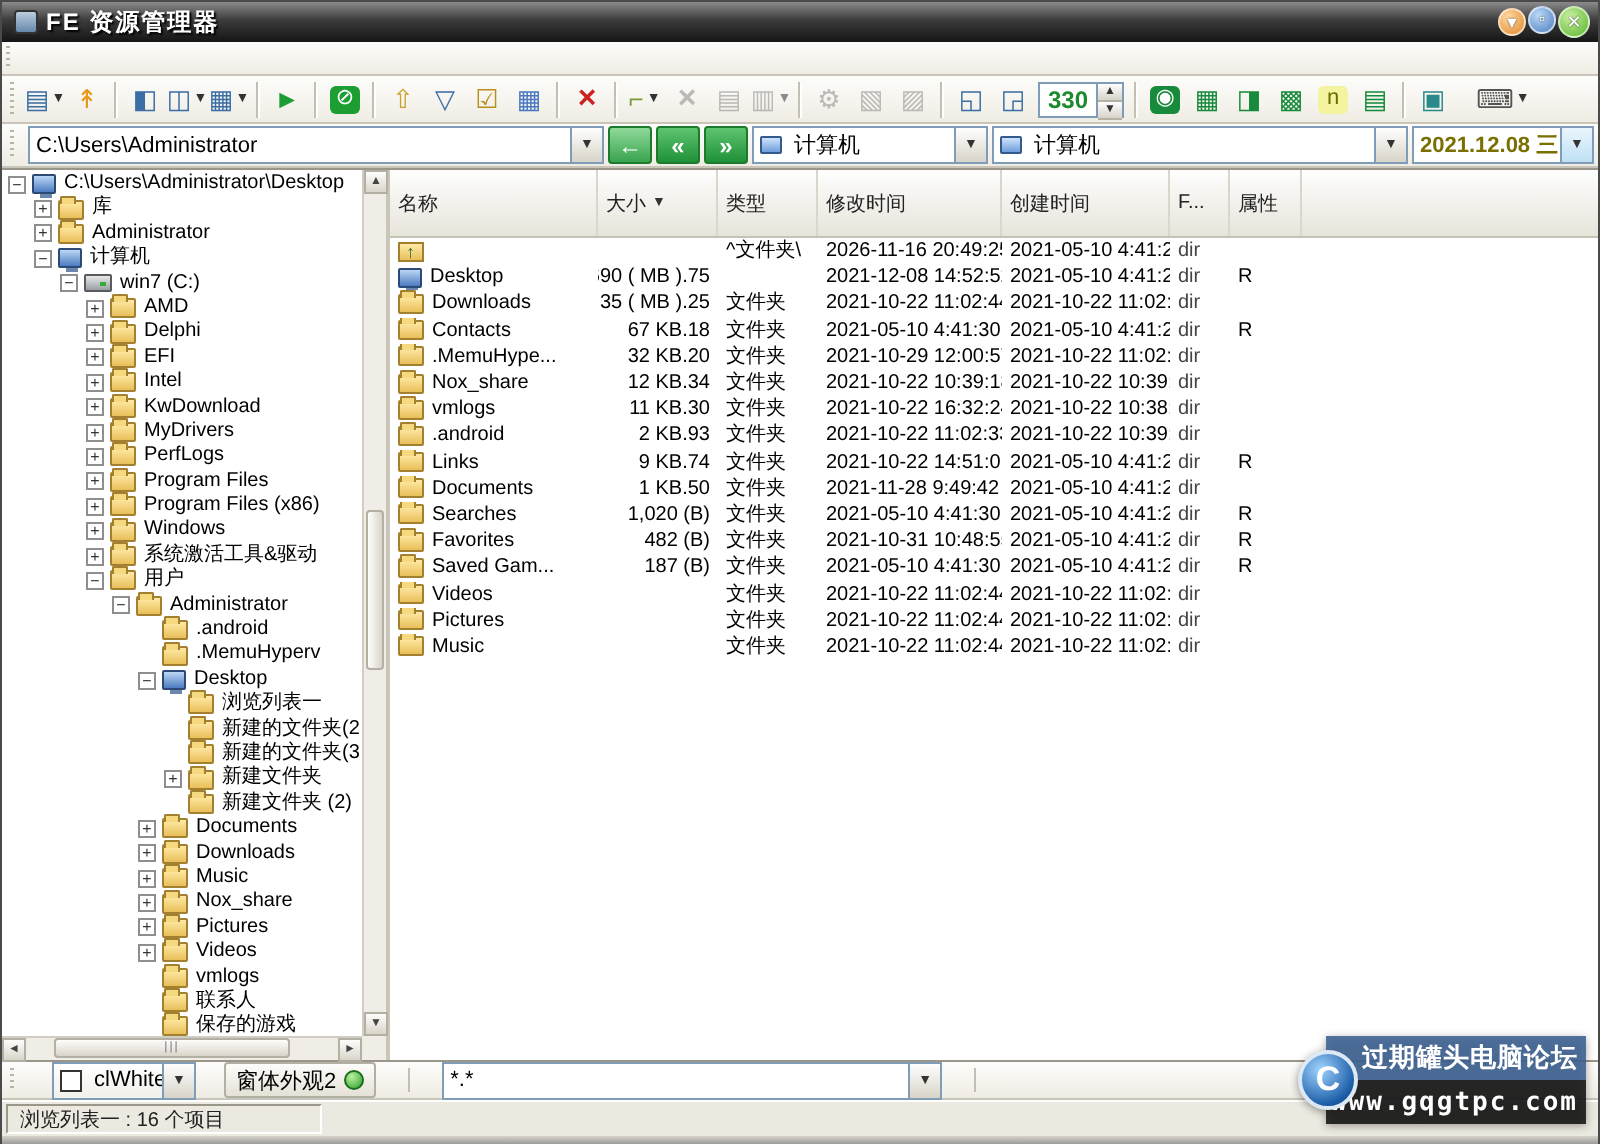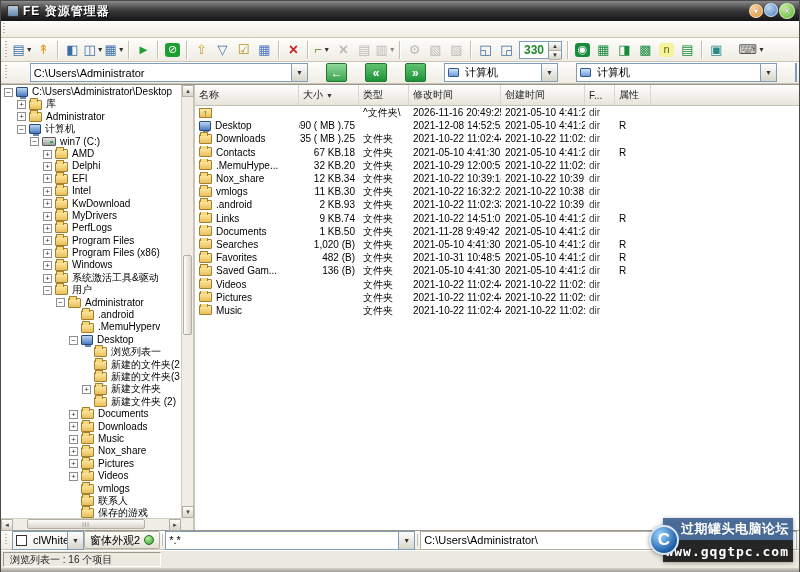--- a/index.html
+++ b/index.html
@@ -40,21 +40,21 @@
   .tdd{font-size:7px;color:#333;margin-left:1px;width:8px;text-align:center}
   .tsep{width:2px;height:18px;margin:0 3px;border-left:1px solid #c3bfb2;border-right:1px solid #fff}
   .tgap{width:14px}
   .spinner{display:inline-flex;align-items:stretch;height:18px;border:1px solid #7f9db9;background:#fff;margin:0 2px}
   .spinner .val{width:28px;display:flex;align-items:center;justify-content:center;color:#1d8a2e;
                 font-weight:bold;font-size:12px}
   .spinner .ud{width:13px;display:flex;flex-direction:column;border-left:1px solid #7f9db9}
   .spinner .ud span{flex:1;font-size:6px;line-height:8px;text-align:center;background:linear-gradient(#fefefe,#d7d3c8);
                     border-bottom:1px solid #b5b1a4;color:#333}
   
-  .addrbar{height:22px;padding:1px 2px;gap:18px}
+  .addrbar{height:22px;padding:1px 2px;gap:2px}
   .combo{display:flex;align-items:center;height:19px;border:1px solid #7f9db9;background:#fff;overflow:hidden}
   .combo .cval{flex:1;padding:0 3px;white-space:nowrap;overflow:hidden;font-size:11px}
   .combo .cbtn{width:16px;align-self:stretch;background:linear-gradient(#fefefe,#d8d4c9);
                border-left:1px solid #7f9db9;display:flex;align-items:center;justify-content:center;
                font-size:7px;color:#333}
   .combo .cbtn.cyan{background:linear-gradient(#eaf6ff,#bfe0f2)}
   .pcicon{width:11px;height:9px;border:1px solid #335a8c;background:linear-gradient(#cfe2ff,#6e9ed8);
           margin:0 3px;border-radius:1px;flex:none}
   .navbtn{width:22px;height:19px;border:1px solid #1c7a2c;border-radius:2px;color:#fff;font-weight:bold;
           display:flex;align-items:center;justify-content:center;font-size:12px;
@@ -88,33 +88,33 @@
   .vthumb{position:absolute;left:1px;right:1px;top:170px;height:80px;border:1px solid #b3afa2;
           background:linear-gradient(90deg,#fdfdfb,#d9d5ca);border-radius:2px}
   .hthumb{height:10px;margin-top:0;border:1px solid #b3afa2;background:linear-gradient(#fdfdfb,#d9d5ca);
           border-radius:2px;width:118px;margin-left:14px;display:flex;align-items:center;justify-content:center;
           font-size:6px;color:#777;letter-spacing:1px}
   .vscroll .sbtn.up{position:absolute;top:0;left:0}
   .vscroll .sbtn.dn{position:absolute;bottom:0;left:0}
   .corner{position:absolute;right:0;bottom:0;width:12px;height:12px;background:#efede6}
   
   .list{flex:1;display:flex;flex-direction:column;font-size:10px;overflow:hidden;background:#fff}
-  .lheader{display:flex;height:21px;flex:none;background:linear-gradient(#fefefe,#e7e4da);
+  .lheader{display:flex;height:34px;flex:none;background:linear-gradient(#fefefe,#e7e4da);
            border-bottom:1px solid #c5c2b6;color:#222}
   .hcell{padding:2px 4px;border-right:1px solid #d9d6cb;white-space:nowrap;display:flex;align-items:center;gap:3px}
   .hcell .sort{font-size:7px;color:#333}
   .lrows{flex:1;overflow:hidden}
   .frow{display:flex;height:13.2px;line-height:13px;align-items:center;cursor:default}
   .fcell{padding:0 4px;white-space:nowrap;overflow:hidden;flex:none}
   .c-name{display:flex;align-items:center}
   .c-size{text-align:right;justify-content:flex-end;display:flex}
   .c-f{color:#444}
   .ficon{flex:none;margin-right:4px;position:relative;display:inline-block}
   
-  .bottombar{height:20px;padding:1px 2px;gap:0;border-top:1px solid #9a968a}
+  .bottombar{height:20px;padding:1px 2px;gap:14px;border-top:1px solid #9a968a}
   .swatch{width:11px;height:11px;background:#fff;border:1px solid #333;margin:0 3px;flex:none}
   .appearbtn{display:flex;align-items:center;height:18px;padding:0 5px;border:1px solid #b3afa2;border-radius:2px;
              background:linear-gradient(#fdfdfb,#e4e1d6);white-space:nowrap;gap:4px}
   .greendot{width:10px;height:10px;border-radius:50%;background:radial-gradient(circle at 35% 30%,#b9f1a0,#2f9e2a);
             border:1px solid #1c6e1c;flex:none}
   .vline{width:1px;align-self:stretch;margin:2px 2px;background:#c3bfb2}
   
   .statusbar{height:18px;background:#ece9e0;border-top:1px solid #fff;display:flex;align-items:stretch;
              padding:1px 2px;gap:2px;font-size:10px}
   .scell{border:1px solid;border-color:#9b978b #fff #fff #9b978b;display:flex;align-items:center;
@@ -618,21 +618,21 @@
             <span class="fcell c-name" style="width: 104px;"><span class="ficon icon-folder"></span>Favorites</span>
             <span class="fcell c-size" style="width: 60px;">482 (B)</span>
             <span class="fcell c-type" style="width: 50px;">文件夹</span>
             <span class="fcell c-mod" style="width: 92px;">2021-10-31 10:48:55</span>
             <span class="fcell c-cre" style="width: 84px;">2021-05-10 4:41:23</span>
             <span class="fcell c-f" style="width: 30px;">dir</span>
             <span class="fcell c-attr" style="width: 36px;">R</span>
           </div>
           <div class="frow">
             <span class="fcell c-name" style="width: 104px;"><span class="ficon icon-folder"></span>Saved Gam...</span>
-            <span class="fcell c-size" style="width: 60px;">136 (B)</span>
+            <span class="fcell c-size" style="width: 60px;">187 (B)</span>
             <span class="fcell c-type" style="width: 50px;">文件夹</span>
             <span class="fcell c-mod" style="width: 92px;">2021-05-10 4:41:30</span>
             <span class="fcell c-cre" style="width: 84px;">2021-05-10 4:41:23</span>
             <span class="fcell c-f" style="width: 30px;">dir</span>
             <span class="fcell c-attr" style="width: 36px;">R</span>
           </div>
           <div class="frow">
             <span class="fcell c-name" style="width: 104px;"><span class="ficon icon-folder"></span>Videos</span>
             <span class="fcell c-size" style="width: 60px;"></span>
             <span class="fcell c-type" style="width: 50px;">文件夹</span>
@@ -673,23 +673,20 @@
     <div class="appearbtn">
       <span>窗体外观2</span>
       <span class="greendot"></span>
     </div>
     <span class="vline"></span>
     <div class="combo" style="width:250px">
       <span class="cval">*.*</span>
       <span class="cbtn">▼</span>
     </div>
     <span class="vline"></span>
-    <div class="combo" style="flex:1;border-color:#b3afa2">
-      <span class="cval">C:\Users\Administrator\</span>
-    </div>
   </div>
 
   <div class="statusbar">
     <div class="scell" style="width:158px">浏览列表一 :  16 个项目</div>
   </div>
   <div class="bottomedge"></div>
 
   <div class="watermark">
     <span class="wm-logo">C</span>
     <div class="wm-lines">

